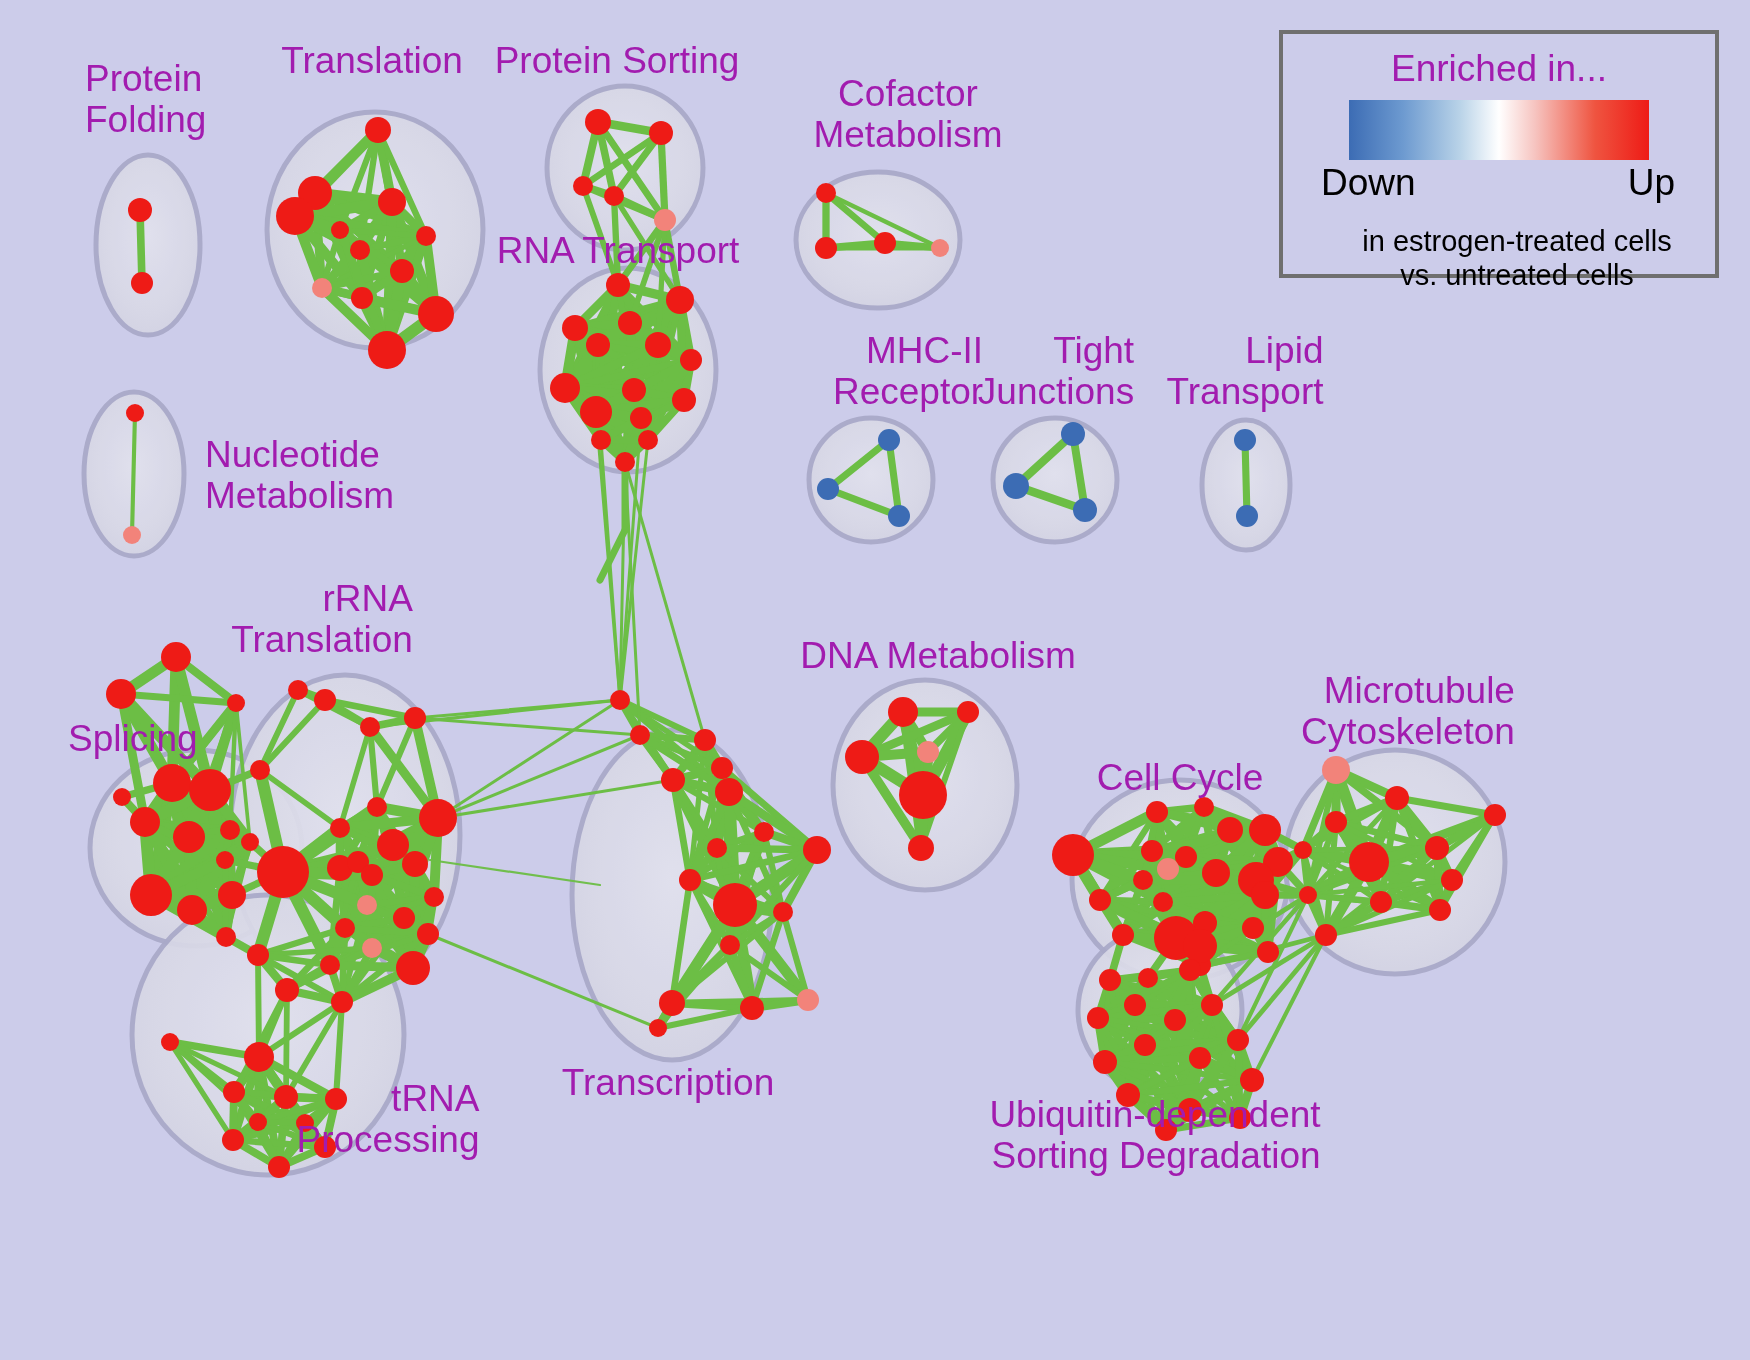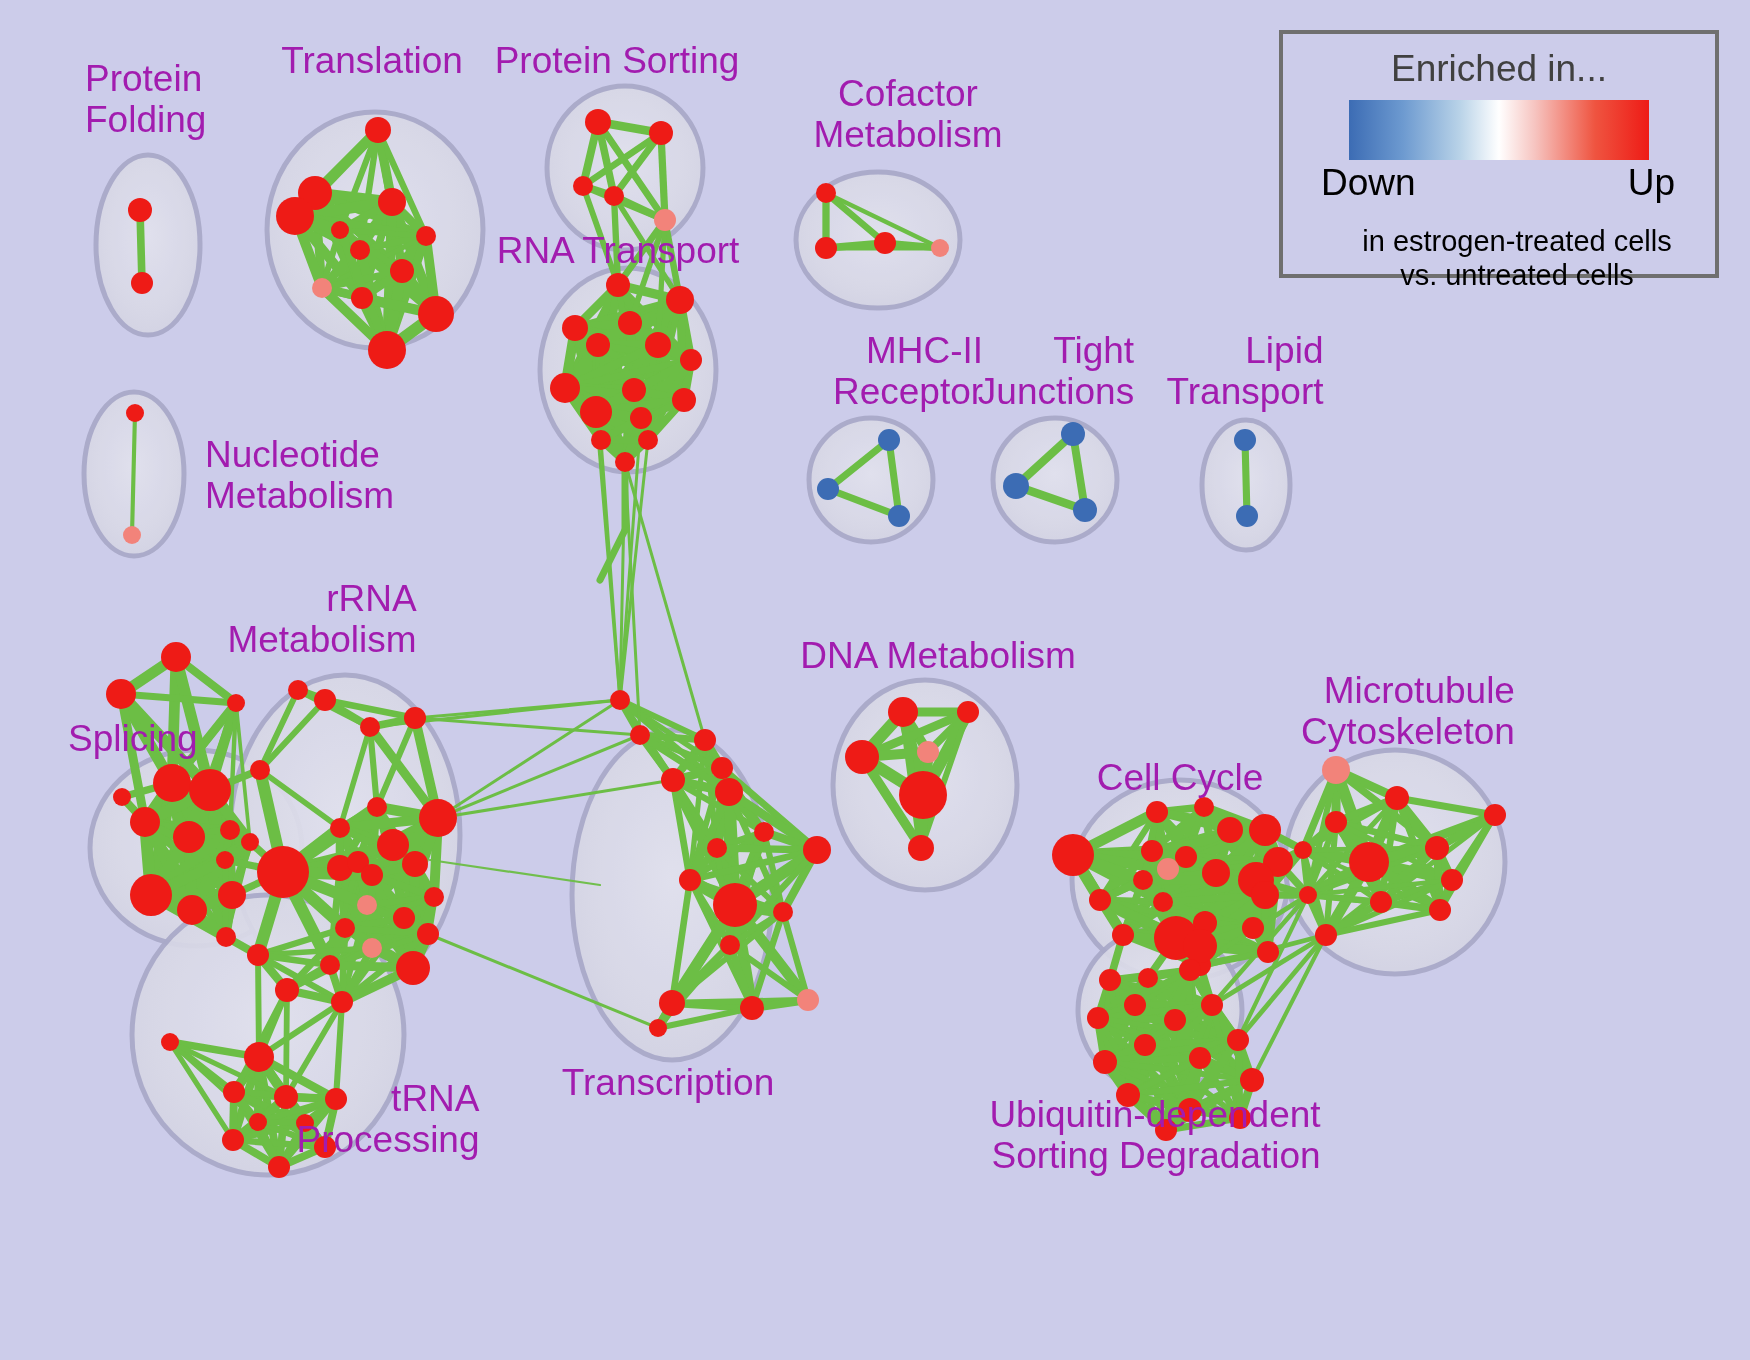--- a/index.html
+++ b/index.html
@@ -3,21 +3,21 @@
 <meta charset="utf-8">
 <style>
   html,body{margin:0;padding:0;background:#ccccea;}
   body{font-family:"Liberation Sans",sans-serif;}
   #stage{position:relative;width:1750px;height:1360px;background:#ccccea;overflow:hidden;}
   #net{position:absolute;left:0;top:0;width:1750px;height:1360px;}
   .lbl{position:absolute;color:#a21caf;font-size:37px;line-height:1.12;font-family:Liberation Sans, sans-serif;white-space:pre-line;}
   .lbl.c{text-align:right;transform:translateX(-50%);}
   #legend{position:absolute;left:1279px;top:30px;width:440px;height:248px;
           background:#ccccea;border:4px solid #6f6f6f;box-sizing:border-box;}
-  #legend .ltitle{text-align:center;font-size:37px;color:#404040;margin-top:14px;}
+  #legend .ltitle{text-align:center;font-size:37px;color:#a21caf;margin-top:14px;}
   #bar{margin:10px auto 0;width:300px;height:60px;
        background:linear-gradient(to right,#3c6cb4 0%,#6d9ad0 18%,#b9d3e8 37%,#ffffff 50%,#f6c4c0 62%,#ef5440 82%,#ee1b16 100%);}
   #ends{position:relative;width:340px;margin:2px auto 16px;height:46px;}
   #ends .dn{position:absolute;left:-8px;top:0;font-size:37px;}
   #ends .up{position:absolute;right:-6px;top:0;font-size:37px;}
   #legend .sub{text-align:center;font-size:29px;color:#000;line-height:1.18;margin-top:8px;white-space:pre-line;padding-left:36px;}
 </style>
 </head>
 <body>
 
@@ -1139,21 +1139,21 @@
   <div class="lbl" id="L-nucleotide" style="left:205px;top:434px;">Nucleotide
 Metabolism</div>
   <div class="lbl c" id="L-mhc" style="left:908px;top:330px;">MHC-II
 Receptor</div>
   <div class="lbl c" id="L-tight" style="left:1056px;top:330px;">Tight
 Junctions</div>
   <div class="lbl c" id="L-lipid" style="left:1245px;top:330px;">Lipid
 Transport</div>
   <div class="lbl" id="L-splicing" style="left:68px;top:718px;">Splicing</div>
   <div class="lbl c" id="L-rrna" style="left:322px;top:578px;">rRNA
-Metabolism</div>
+Translation</div>
   <div class="lbl c" id="L-trna" style="left:388px;top:1078px;">tRNA
 Processing</div>
   <div class="lbl c" id="L-transcription" style="left:668px;top:1062px;">Transcription</div>
   <div class="lbl c" id="L-dna" style="left:938px;top:635px;">DNA Metabolism</div>
   <div class="lbl c" id="L-cellcycle" style="left:1180px;top:757px;">Cell Cycle</div>
   <div class="lbl c" id="L-microtubule" style="left:1408px;top:670px;">Microtubule
 Cytoskeleton</div>
   <div class="lbl c" id="L-ubiquitin" style="left:1155px;top:1094px;">Ubiquitin-dependent
 Sorting Degradation</div>
 

